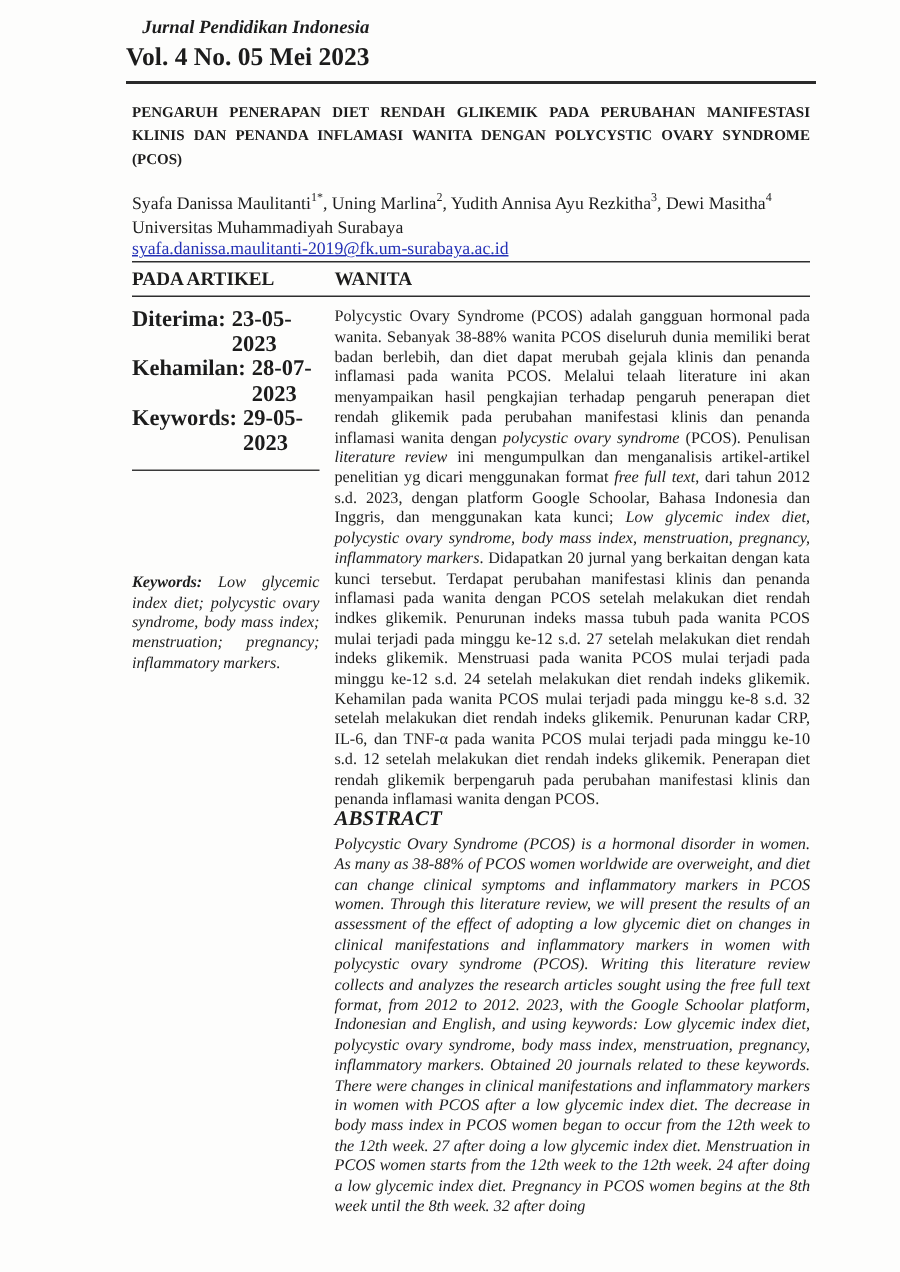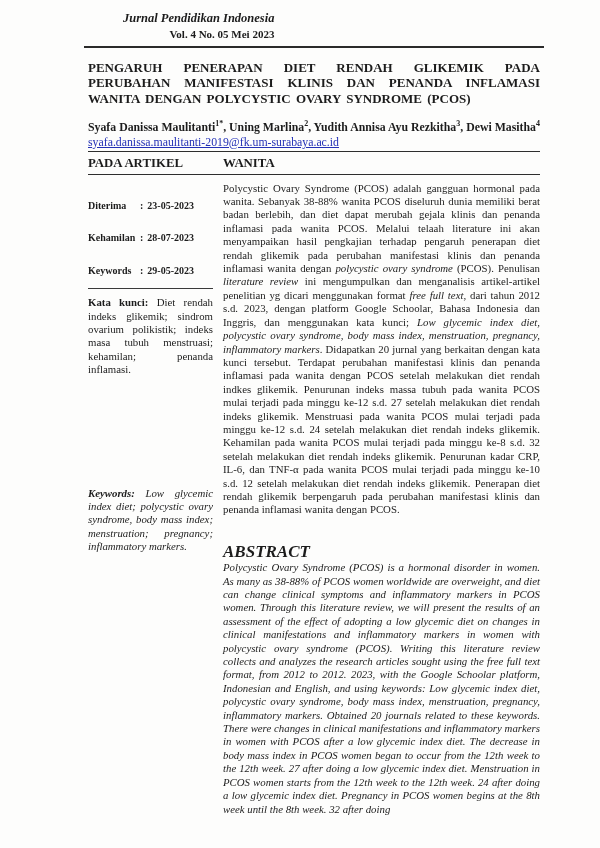--- a/index.html
+++ b/index.html
@@ -38,54 +38,54 @@
     border:2px solid #161616;border-radius:9px;
     font-family:"Liberation Sans", sans-serif;
     font-weight:700;font-size:7px;letter-spacing:7px;
     padding:2px 10px 2px 16px;line-height:1;color:#161616;
     align-self:stretch;text-align:center;
   }
   .issn{
     font-weight:700;font-size:13px;margin-top:4px;white-space:nowrap;
   }
   .hdr-right{text-align:right;padding-bottom:1px;}
-  .jname{font-style:italic;font-weight:700;font-size:12.5px;line-height:1.35;margin-left:39px;}
-  .jvol{font-weight:700;font-size:11px;line-height:1.35;}
+  .jname{font-style:italic;font-weight:700;font-size:12.5px;line-height:1.35;}
+  .jvol{font-weight:700;font-size:17px;line-height:1.35;}
   .rule-top{border:0;border-top:2px solid #2a2a2a;margin:3px 0 0 0;}
 
   
   .content{padding:12px 60px 0 88px;}
   .title{
-    font-weight:700;font-size:13px;line-height:15.5px;
+    font-weight:700;font-size:10px;line-height:15.5px;
     text-align:justify;word-spacing:2px;
   }
-  .authors{margin-top:11px;font-weight:700;font-size:11.8px;line-height:14.5px;}
+  .authors{margin-top:11px;font-weight:400;font-size:11.8px;line-height:14.5px;}
   .authors sup{font-size:8px;}
   .affil{font-size:11.8px;line-height:14.5px;margin-top:1px;}
   .email{font-size:11.8px;line-height:14px;}
   .email a{color:#2330b6;text-decoration:underline;text-align:right;}
   .rule{border:0;border-top:1.6px solid #2e2e2e;margin:2px 0 0 0;}
 
   
   .tbl{display:grid;grid-template-columns:125px 1fr;column-gap:10px;}
   .tbl-h{font-weight:700;font-size:12.8px;padding:4px 0 3px 0;}
   .tbl-rule{grid-column:1 / span 2;border:0;border-top:1.6px solid #2e2e2e;margin:0;}
   .cell{padding-top:7px;font-size:10.8px;line-height:13.4px;}
-  .date-row{display:flex;font-size:10px;line-height:16.5px;margin-top:16px;}
+  .date-row{display:flex;font-size:15px;line-height:16.5px;}
   .date-label{font-weight:700;flex:0 0 52px;}
   .date-colon{font-weight:700;margin-right:4px;}
   .date-value{font-weight:700;}
   .mini-rule{border:0;border-top:1.6px solid #3a3a3a;margin:9px 0 7px 0;}
   .kata{ text-align:justify;}
   .kata b{font-weight:700;}
-  .kw{margin-top:110px;font-style:italic;text-align:justify;}
+  .kw{margin-top:68px;font-style:italic;text-align:justify;}
   .kw b{font-weight:700;}
   .abs-id{text-align:justify;}
   .abs-id .it{font-style:italic;}
-  .abs-en-h{font-weight:700;font-style:italic;font-size:17px;margin-top:28px;}
+  .abs-en-h{font-weight:700;font-style:italic;font-size:14px;margin-top:0;}
   .abs-en{font-style:italic;text-align:justify;margin-top:3px;}
 </style>
 </head>
 <body>
 
 <div class="page">
 
   <div class="hdr">
     <div class="hdr-cols">
       <div class="hdr-right">
@@ -97,20 +97,21 @@
   </div>
 
   <div class="content">
 
     <div class="title">PENGARUH PENERAPAN DIET RENDAH GLIKEMIK PADA PERUBAHAN MANIFESTASI KLINIS DAN PENANDA INFLAMASI WANITA DENGAN POLYCYSTIC OVARY SYNDROME (PCOS)</div>
 
     <div class="authors">
       <span><span>Syafa Danissa Maulitanti</span><sup>1*</sup><span>, </span></span><span><span>Uning Marlina</span><sup>2</sup><span>, </span></span><span><span>Yudith Annisa Ayu Rezkitha</span><sup>3</sup><span>, </span></span><span><span>Dewi Masitha</span><sup>4</sup><span></span></span>
     </div>
 
+    <div class="affil">Universitas Muhammadiyah Surabaya</div>
 
     <div class="email">
       <a href="#">syafa.danissa.maulitanti-2019@fk.um-surabaya.ac.id</a>
     </div>
 
     <hr class="rule">
 
     <div class="tbl">
 
       <div class="tbl-h">PADA ARTIKEL</div>
@@ -130,23 +131,20 @@
           <span class="date-value">28-07-2023</span>
         </div>
         <div class="date-row">
           <span class="date-label">Keywords</span>
           <span class="date-colon">:</span>
           <span class="date-value">29-05-2023</span>
         </div>
 
         <hr class="mini-rule">
 
-        <div class="kata">
-          <b>Kata kunci:</b><span> Diet rendah indeks glikemik; sindrom ovarium polikistik; indeks masa tubuh menstruasi; kehamilan; penanda inflamasi.</span>
-        </div>
 
         <div class="kw">
           <b>Keywords:</b><span> Low glycemic index diet; polycystic ovary syndrome, body mass index; menstruation; pregnancy; inflammatory markers.</span>
         </div>
       </div>
 
       <div class="cell">
         <div class="abs-id"><span>Polycystic Ovary Syndrome (PCOS) adalah gangguan hormonal pada wanita. Sebanyak 38-88% wanita PCOS diseluruh dunia memiliki berat badan berlebih, dan diet dapat merubah gejala klinis dan penanda inflamasi pada wanita PCOS. Melalui telaah literature ini akan menyampaikan hasil pengkajian terhadap pengaruh penerapan diet rendah glikemik pada perubahan manifestasi klinis dan penanda inflamasi wanita dengan </span><span class="it">polycystic ovary syndrome</span><span> (PCOS). Penulisan </span><span class="it">literature review</span><span> ini mengumpulkan dan menganalisis artikel-artikel penelitian yg dicari menggunakan format </span><span class="it">free full text</span><span>, dari tahun 2012 s.d. 2023, dengan platform Google Schoolar, Bahasa Indonesia dan Inggris, dan menggunakan kata kunci; </span><span class="it">Low glycemic index diet, polycystic ovary syndrome, body mass index, menstruation, pregnancy, inflammatory markers</span><span>. Didapatkan 20 jurnal yang berkaitan dengan kata kunci tersebut. Terdapat perubahan manifestasi klinis dan penanda inflamasi pada wanita dengan PCOS setelah melakukan diet rendah indkes glikemik. Penurunan indeks massa tubuh pada wanita PCOS mulai terjadi pada minggu ke-12 s.d. 27  setelah melakukan diet rendah indeks glikemik. Menstruasi pada wanita PCOS mulai terjadi pada minggu ke-12 s.d. 24 setelah melakukan diet rendah indeks glikemik. Kehamilan pada wanita PCOS mulai terjadi pada minggu ke-8 s.d. 32 setelah melakukan diet rendah indeks glikemik. Penurunan kadar CRP, IL-6, dan TNF-α pada wanita PCOS mulai terjadi pada minggu ke-10 s.d. 12 setelah melakukan diet rendah indeks glikemik. Penerapan diet rendah glikemik berpengaruh pada perubahan manifestasi klinis dan penanda inflamasi wanita dengan PCOS.</span></div>
 
         <div class="abs-en-h">ABSTRACT</div>

